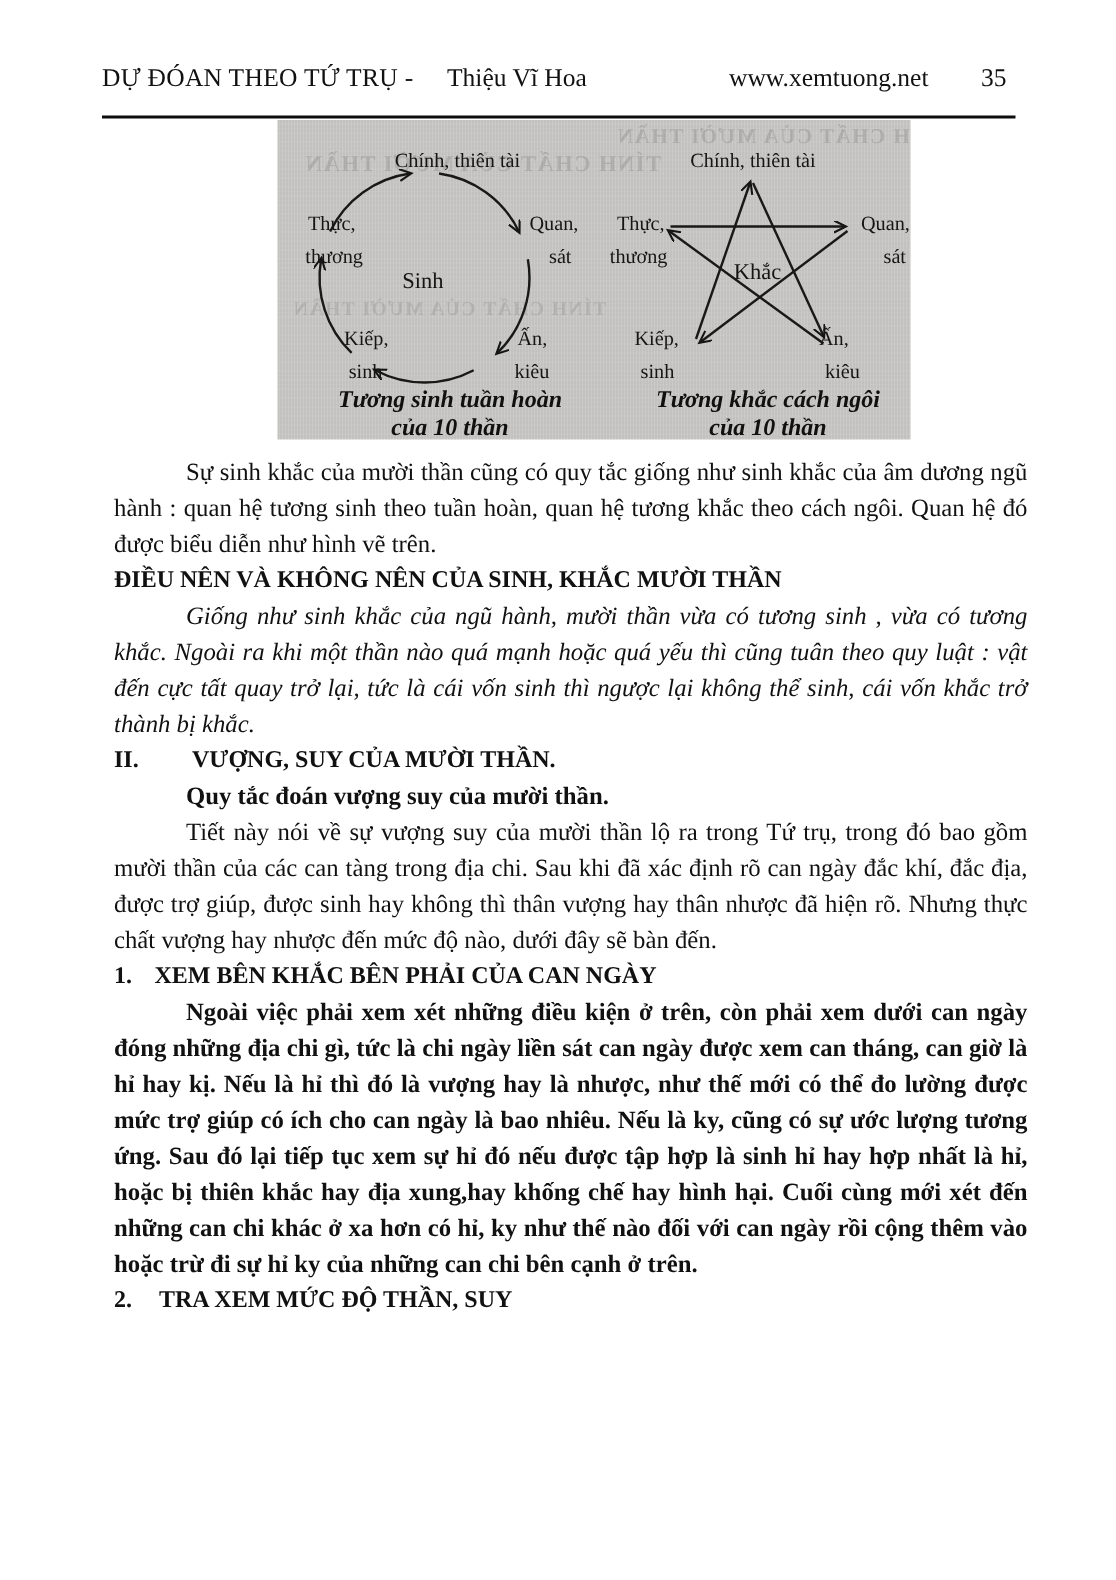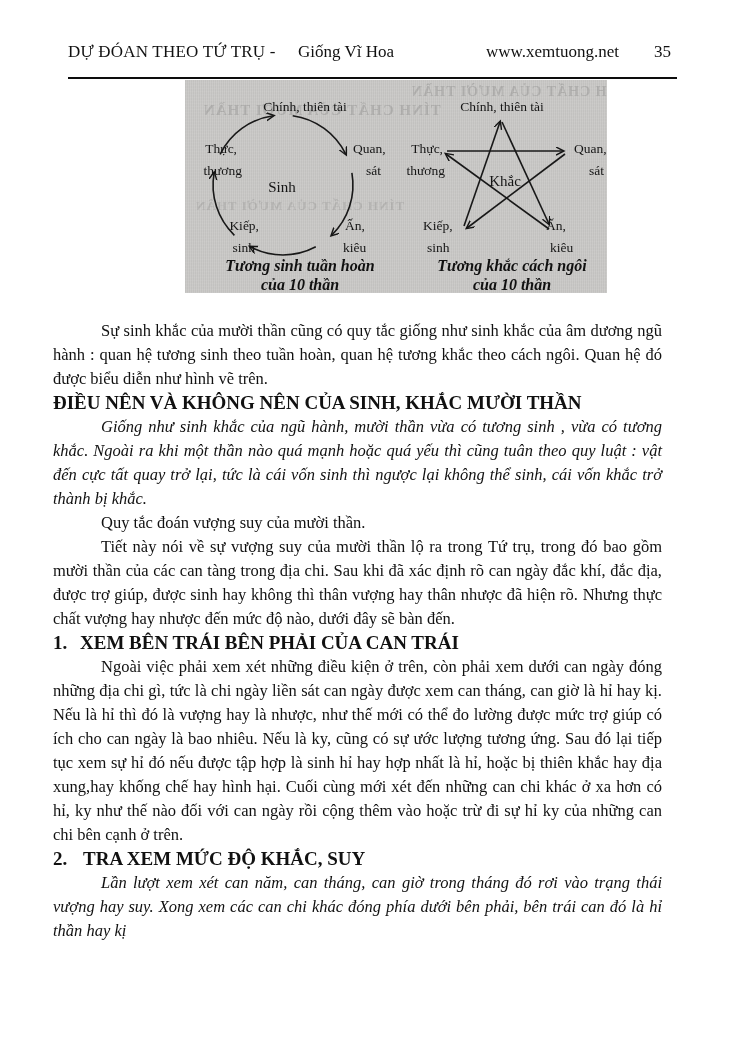--- a/index.html
+++ b/index.html
@@ -36,46 +36,46 @@
   .bleed.b1{left:18px;top:22px;}
   .bleed.b2{left:226px;top:4px;font-size:14px;}
   .bleed.b3{left:10px;top:118px;font-size:13px;color:rgba(40,40,40,.12);}
   .panel svg{position:absolute;left:0;top:0;}
   .dlabel{font-size:13.5px;fill:#151515;}
   .dcenter{font-size:15px;fill:#151515;}
   .dcap{font-size:16px;font-weight:bold;font-style:italic;fill:#101010;}
 
   
   .content{
-    position:absolute;left:53px;top:303px;width:609px;
-    font-size:16.5px;line-height:24px;text-align:justify;margin-top:16px;
+    position:absolute;left:76px;top:303px;width:609px;
+    font-size:16.5px;line-height:24px;text-align:justify;
   }
   .content p{margin:0;text-indent:48px;}
   h3.sec{
-    font-size:19px;line-height:24px;font-weight:bold;margin:0;
+    font-size:16px;line-height:24px;font-weight:bold;margin:0;
     text-align:left;
   }
   .h1x{margin-top:6px;margin-left:44px;}
   .h2x{margin-top:14px;margin-left:48px;}
   .h2x .num{display:inline-block;width:52px;}
   .h3x{margin-top:8px;margin-left:50px;}
   .h3x .num{display:inline-block;width:27px;}
   .h4x{margin-top:14px;margin-left:48px;}
   .h4x .num{display:inline-block;width:30px;}
   .mt12{margin-top:12px;font-style:italic;}
-  .mt10{margin-top:10px;}
+  .mt10{margin-top:10px;font-weight:bold;}
 </style>
 </head>
 <body>
 
 <div class="page">
 
   <div class="hdr">
     <span class="title">DỰ ĐÓAN THEO TỨ TRỤ -</span>
-    <span class="author">Giống Vĩ  Hoa</span>
+    <span class="author">Thiệu Vĩ  Hoa</span>
     <span class="site">www.xemtuong.net</span>
     <span class="pageno">35</span>
   </div>
   <div class="rule"></div>
 
   <div class="panel">
     <div class="bleed b1">TÍNH CHẤT CỦA MƯỜI THẦN</div>
     <div class="bleed b2">TÍNH CHẤT CỦA MƯỜI THẦN</div>
     <div class="bleed b3">TÍNH CHẤT CỦA MƯỜI THẦN</div>
 
@@ -133,28 +133,28 @@
   </div>
 
   <div class="content">
 
     <p>Sự sinh khắc của mười thần cũng có quy tắc giống như sinh khắc của âm dương ngũ hành : quan hệ tương sinh theo tuần hoàn, quan hệ tương khắc theo cách ngôi. Quan hệ đó được biểu diễn như hình vẽ trên.</p>
 
     <h3 class="sec h1x">ĐIỀU NÊN VÀ KHÔNG NÊN CỦA SINH, KHẮC MƯỜI THẦN</h3>
 
     <p class="mt12">Giống như sinh khắc của ngũ hành, mười thần vừa có tương sinh , vừa có tương khắc. Ngoài ra khi một thần nào quá mạnh hoặc quá yếu thì cũng tuân theo quy luật : vật đến cực tất quay trở lại, tức là cái vốn sinh thì ngược lại không thể sinh, cái vốn khắc trở thành bị khắc.</p>
 
+    <h3 class="sec h2x"><span class="num">II.</span><span>VƯỢNG, SUY CỦA MƯỜI THẦN.</span></h3>
 
     <p class="mt10">Quy tắc đoán vượng suy của mười thần.</p>
     <p>Tiết này nói về sự vượng suy của mười thần lộ ra trong Tứ trụ, trong đó bao gồm mười thần của các can tàng trong địa chi. Sau khi đã xác định rõ can ngày đắc khí, đắc địa, được trợ giúp, được sinh hay không thì thân vượng hay thân nhược đã hiện rõ. Nhưng thực chất vượng hay nhược đến mức độ nào, dưới đây sẽ bàn đến.</p>
 
-    <h3 class="sec h3x"><span class="num">1.</span><span>XEM BÊN TRÁI BÊN PHẢI CỦA CAN TRÁI</span></h3>
+    <h3 class="sec h3x"><span class="num">1.</span><span>XEM BÊN KHẮC BÊN PHẢI CỦA CAN NGÀY</span></h3>
 
     <p class="mt10">Ngoài việc phải xem xét những điều kiện ở trên, còn phải xem dưới can ngày đóng những địa chi gì, tức là chi ngày liền sát can ngày được xem can tháng, can giờ là hỉ hay kị. Nếu là hỉ thì đó là vượng hay là nhược, như thế mới có thể đo lường được mức trợ giúp có ích cho can ngày là bao nhiêu. Nếu là ky, cũng có sự ước lượng tương ứng. Sau đó lại tiếp tục xem sự hỉ đó nếu được tập hợp là sinh hỉ hay hợp nhất là hỉ, hoặc bị thiên khắc hay địa xung,hay khống chế hay hình hại. Cuối cùng mới xét đến những can chi khác ở xa hơn có hỉ, ky như thế nào đối với can ngày rồi cộng thêm vào hoặc trừ đi sự hỉ ky của những can chi bên cạnh ở trên.</p>
 
     <h3 class="sec h4x">
-        <div><span class="num">2.</span><span>TRA XEM MỨC ĐỘ KHẮC, SUY</span></div>
+        <div><span class="num">2.</span><span>TRA XEM MỨC ĐỘ THẦN, SUY</span></div>
       </h3>
 
-    <p class="mt12">Lần lượt xem xét can năm, can tháng, can giờ trong tháng đó rơi vào trạng thái vượng hay suy. Xong xem các can chi khác đóng phía dưới bên phải, bên trái can đó là hỉ thần hay kị</p>
 
   </div>
 </div>
 
 </body></html>

